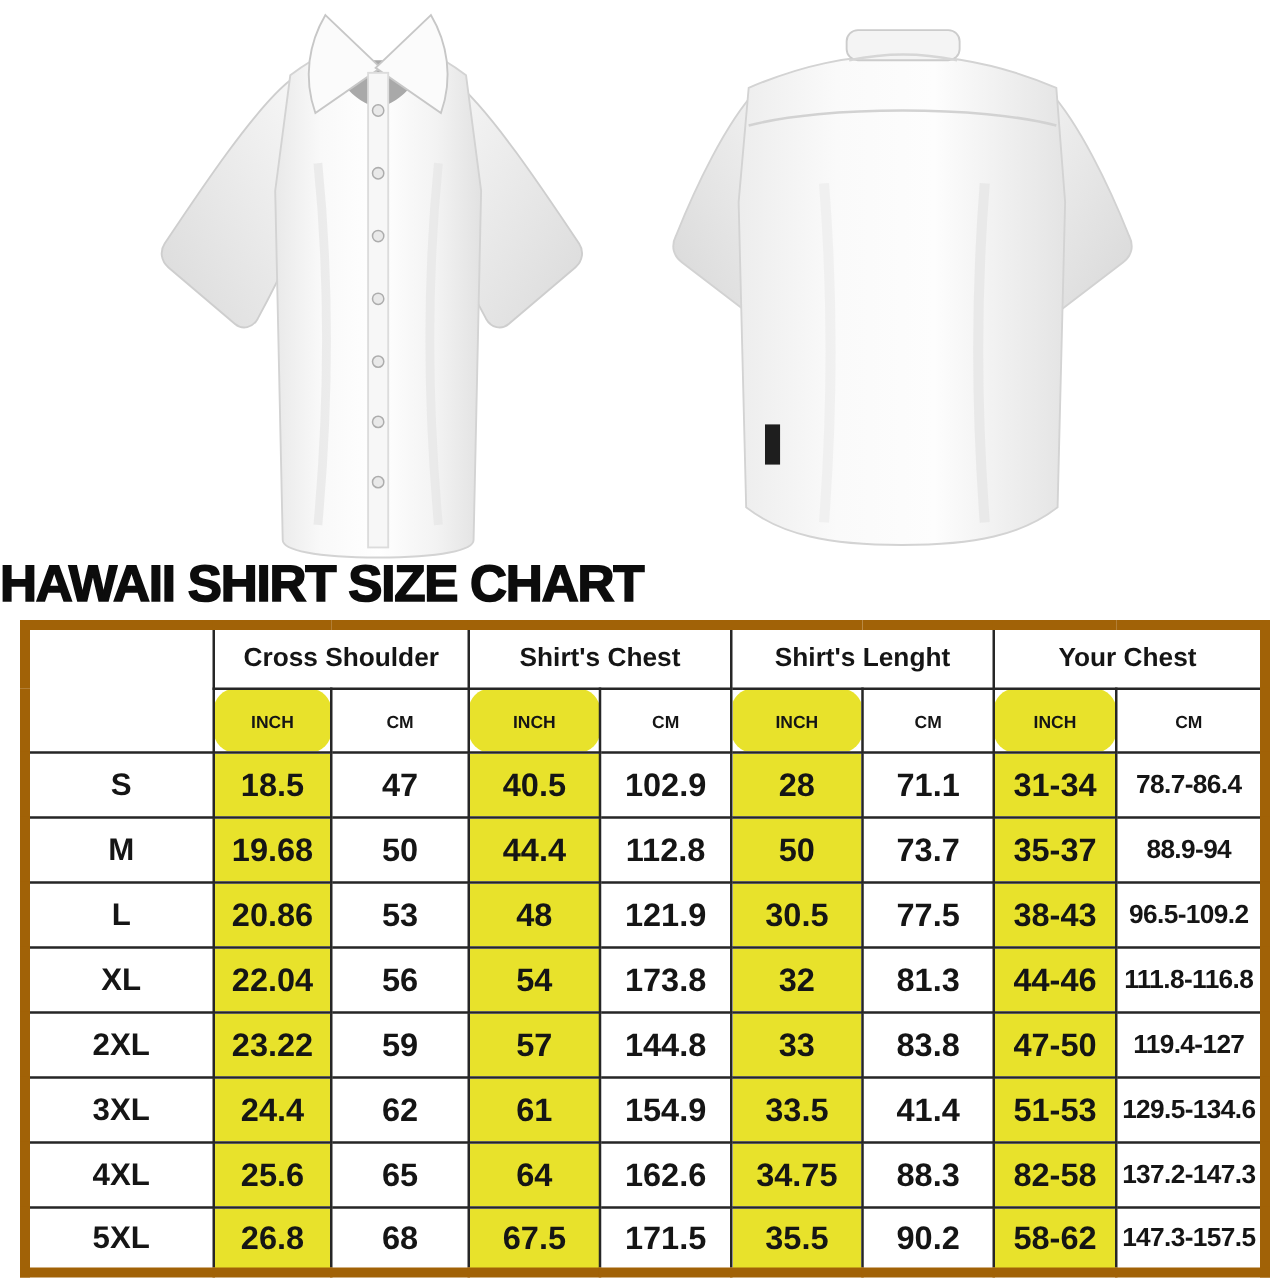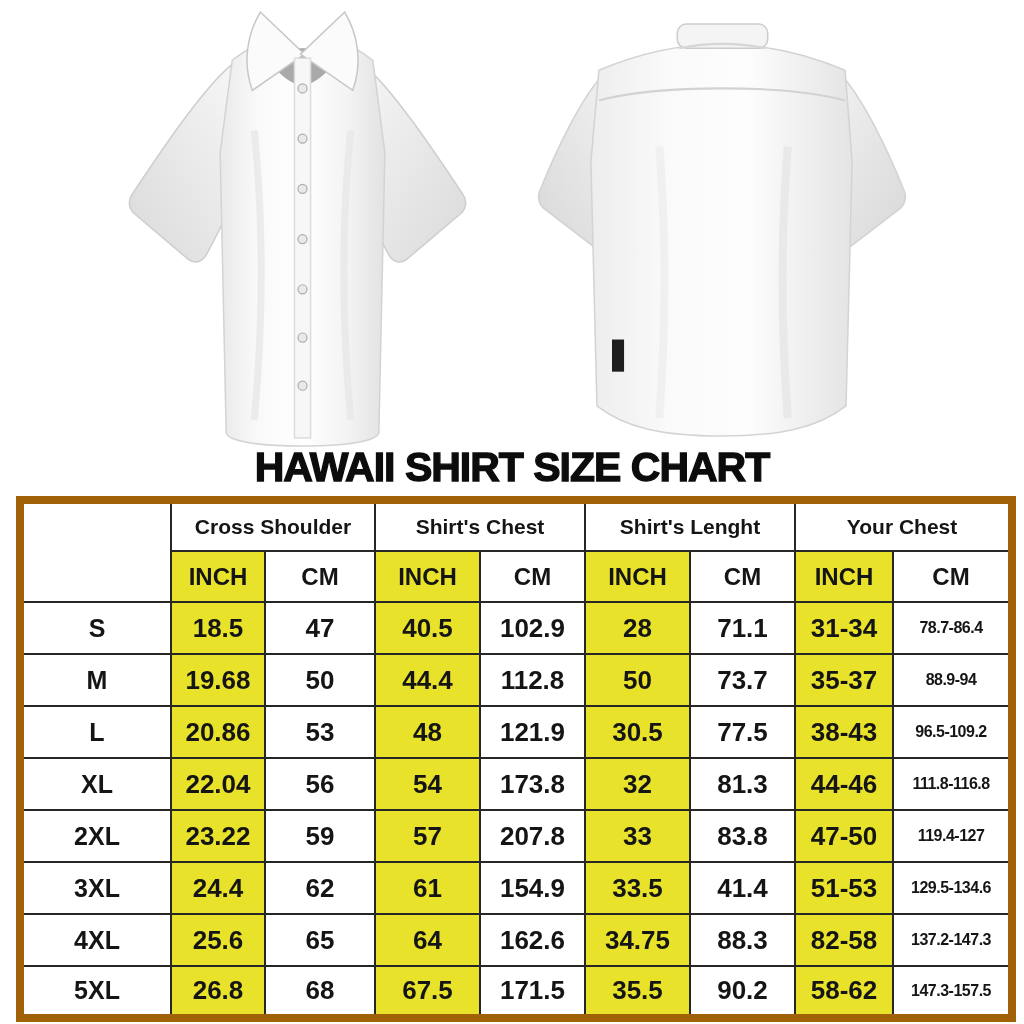--- a/index.html
+++ b/index.html
@@ -6,42 +6,42 @@
   body {
     width:1024px; height:1024px; position:relative; background:#ffffff;
     font-family:"Liberation Sans", sans-serif; overflow:hidden;
   }
   .shirt { position:absolute; }
   .shirt-front { left:100px; top:0px;  width:395px; height:448px; }
   .shirt-back  { left:518px; top:6px;  width:408px; height:438px; }
 
   .page-title {
     position:absolute; left:0; top:444px; width:1024px;
-    text-align:center; font-size:41px; font-weight:bold;
+    font-size:41px; font-weight:bold;
     letter-spacing:-1px; color:#0c0c0c;
     -webkit-text-stroke:1.3px #0c0c0c;
   }
 
   table.size-chart {
     position:absolute; left:16px; top:496px; width:992px;
     border-collapse:collapse; table-layout:fixed;
     border:8px solid #a16207; background:#ffffff;
     color:#151515; font-weight:bold; text-align:center;
   }
   table.size-chart td {
     border:2px solid #262626; padding:0; vertical-align:middle; overflow:hidden;
   }
   tr.row-groups   { height:51px; }
   tr.row-units    { height:51px; }
   tr.row-data     { height:52px; }
   td.cell-group   { font-size:21px; letter-spacing:0px; }
-  td.cell-unit    { font-size:24px; }
+  td.cell-unit    { font-size:14px;border-radius:17px; }
   td.cell-size    { font-size:25px; }
   td.cell-val     { font-size:26px; }
-  td.cell-val-sm  { font-size:16px; letter-spacing:-0.5px; }
+  td.cell-val-sm  { font-size:21px; letter-spacing:-0.5px; }
   td.yellow       { background:#e8e22b; }
 </style>
 </head>
 <body>
 
 <svg class="shirt shirt-front" viewBox="0 0 390 446" aria-hidden="true">
   <defs>
     <linearGradient id="bodyF" x1="0" y1="0" x2="1" y2="0">
       <stop offset="0" stop-color="#e9e9e9"></stop>
       <stop offset="0.22" stop-color="#f9f9f9"></stop>
@@ -196,21 +196,21 @@
     <td class="cell-val yellow">32</td>
     <td class="cell-val">81.3</td>
     <td class="cell-val yellow">44-46</td>
     <td class="cell-val-sm">111.8-116.8</td>
   </tr>
   <tr class="row-data">
     <td class="cell-size">2XL</td>
     <td class="cell-val yellow">23.22</td>
     <td class="cell-val">59</td>
     <td class="cell-val yellow">57</td>
-    <td class="cell-val">207.8</td>
+    <td class="cell-val">144.8</td>
     <td class="cell-val yellow">33</td>
     <td class="cell-val">83.8</td>
     <td class="cell-val yellow">47-50</td>
     <td class="cell-val-sm">119.4-127</td>
   </tr>
   <tr class="row-data">
     <td class="cell-size">3XL</td>
     <td class="cell-val yellow">24.4</td>
     <td class="cell-val">62</td>
     <td class="cell-val yellow">61</td>

